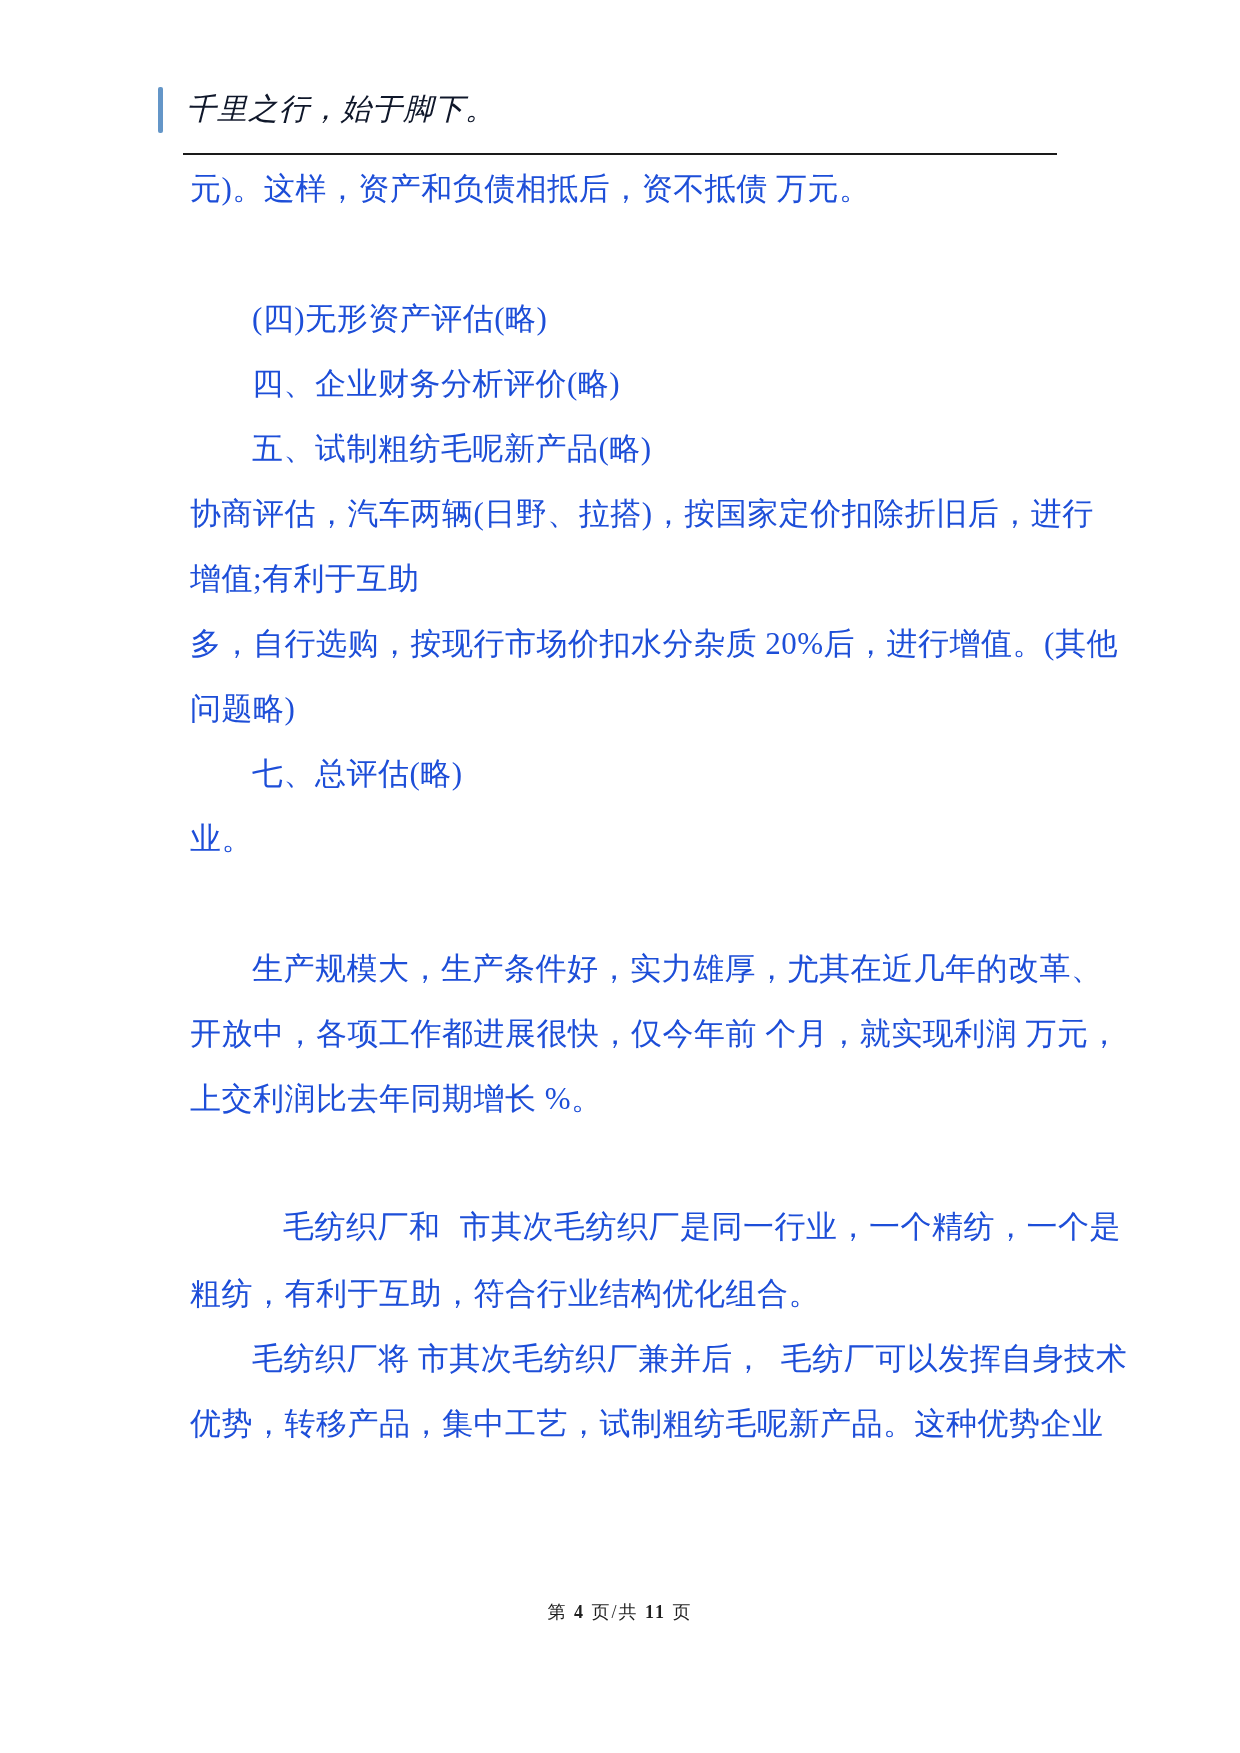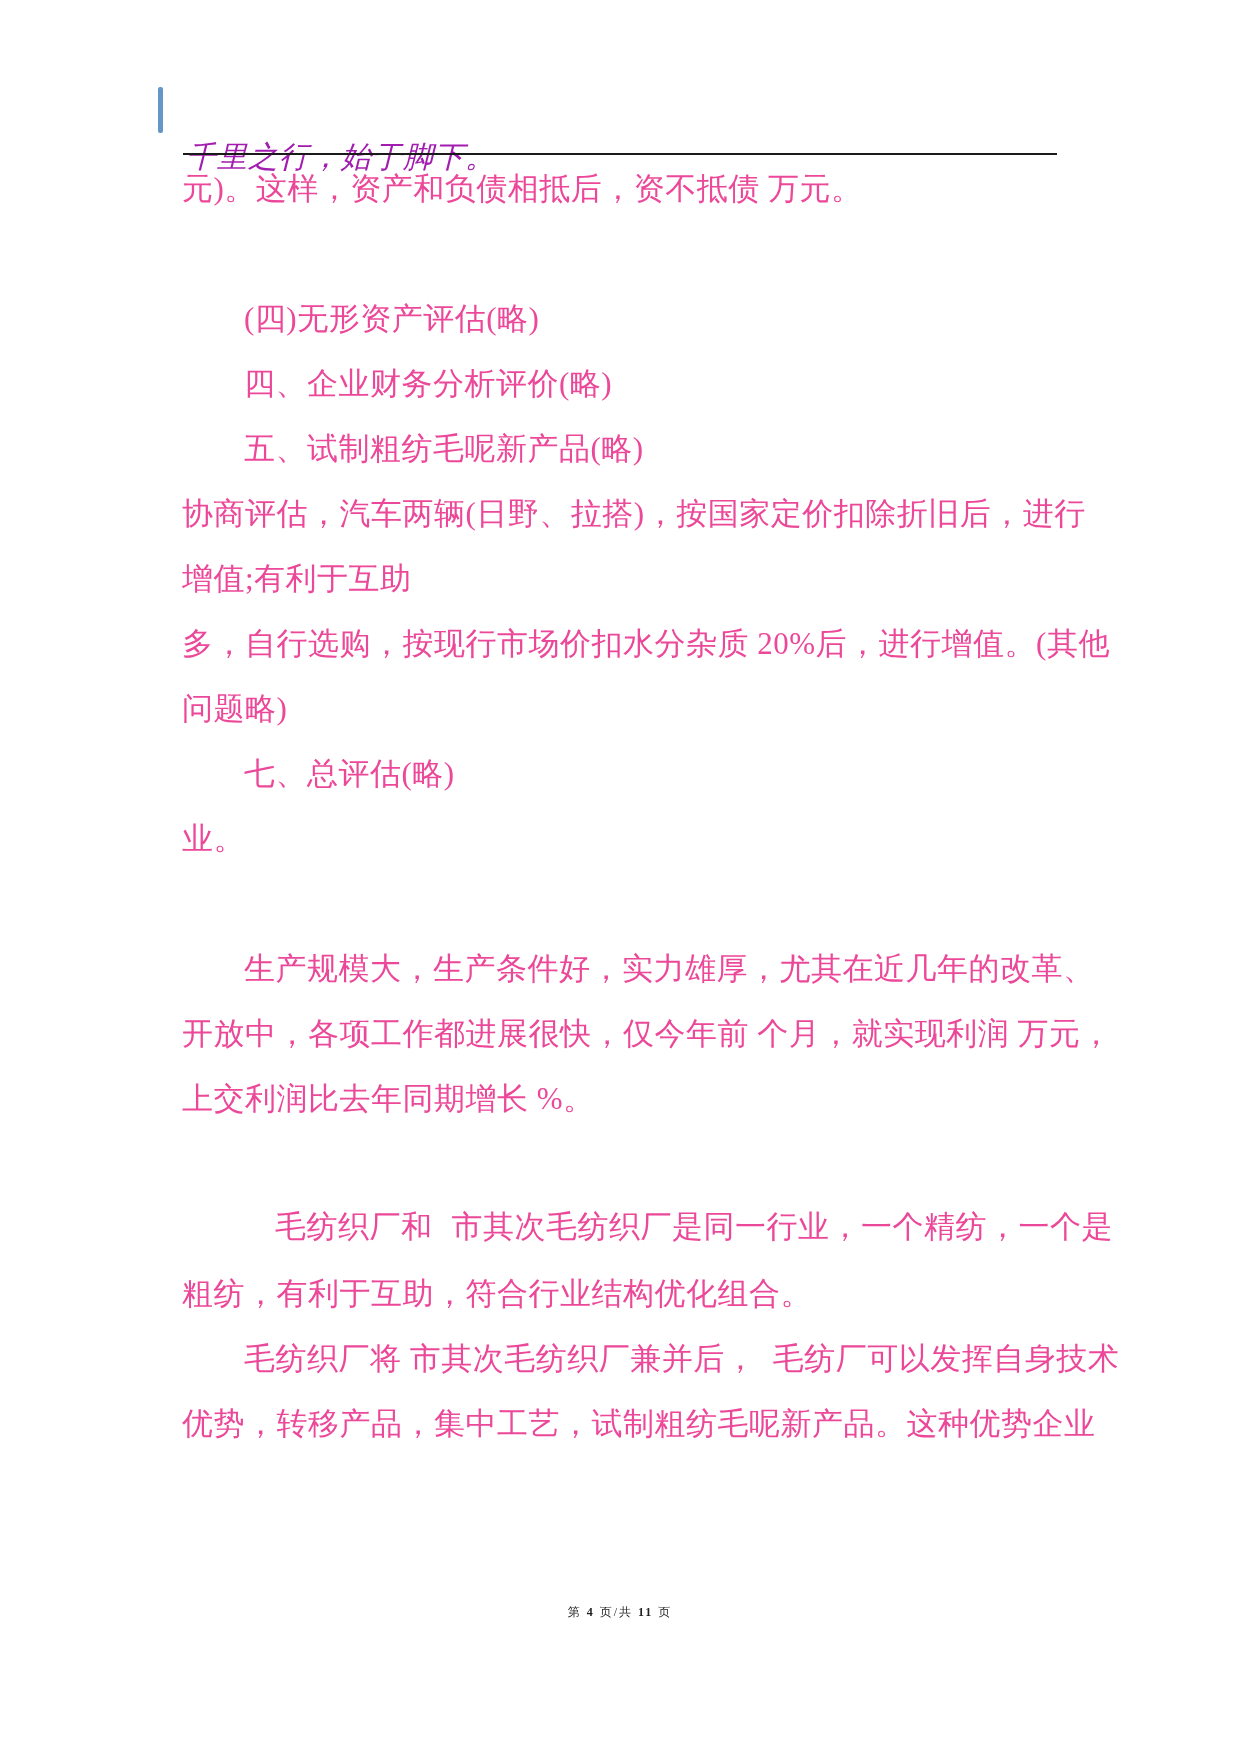--- a/index.html
+++ b/index.html
@@ -64,37 +64,37 @@
   .line.indent-3 { padding-left: 93px; font-family: Liberation Mono, monospace; }
   
   .footer {
     position: absolute;
     left: 0;
     top: 1597px;
     width: 1240px;
     height: 30px;
     line-height: 30px;
     text-align: center;
-    font-size: 12px;
+    font-size: 18px;
     letter-spacing: 2px;
     color: #1f1f1f;
     white-space: pre;
   }
   .footer .num { font-weight: bold; }
 </style>
 </head>
 <body>
 
 <div class="page">
   <div>
     <span class="accent-bar" style="background: rgb(100, 150, 200);"></span>
-    <div class="motto" style="color: #a21caf; margin-top: 48px;">千里之行，始于脚下。</div>
+    <div class="motto" style="color: #0f172a;">千里之行，始于脚下。</div>
   </div>
   <div class="rule" style="background: rgb(26, 26, 26);"></div>
-  <div class="doc-body" style="color: #ec4899;">
+  <div class="doc-body" style="color: #1d4ed8; margin-left: 8px;">
       <div class="line indent-0">元)。这样，资产和负债相抵后，资不抵债 万元。</div>
       <div class="line indent-0"></div>
       <div class="line indent-2">(四)无形资产评估(略)</div>
       <div class="line indent-2">四、企业财务分析评价(略)</div>
       <div class="line indent-2">五、试制粗纺毛呢新产品(略)</div>
       <div class="line indent-0">协商评估，汽车两辆(日野、拉搭)，按国家定价扣除折旧后，进行</div>
       <div class="line indent-0">增值;有利于互助</div>
       <div class="line indent-0">多，自行选购，按现行市场价扣水分杂质 20%后，进行增值。(其他</div>
       <div class="line indent-0">问题略)</div>
       <div class="line indent-2">七、总评估(略)</div>

